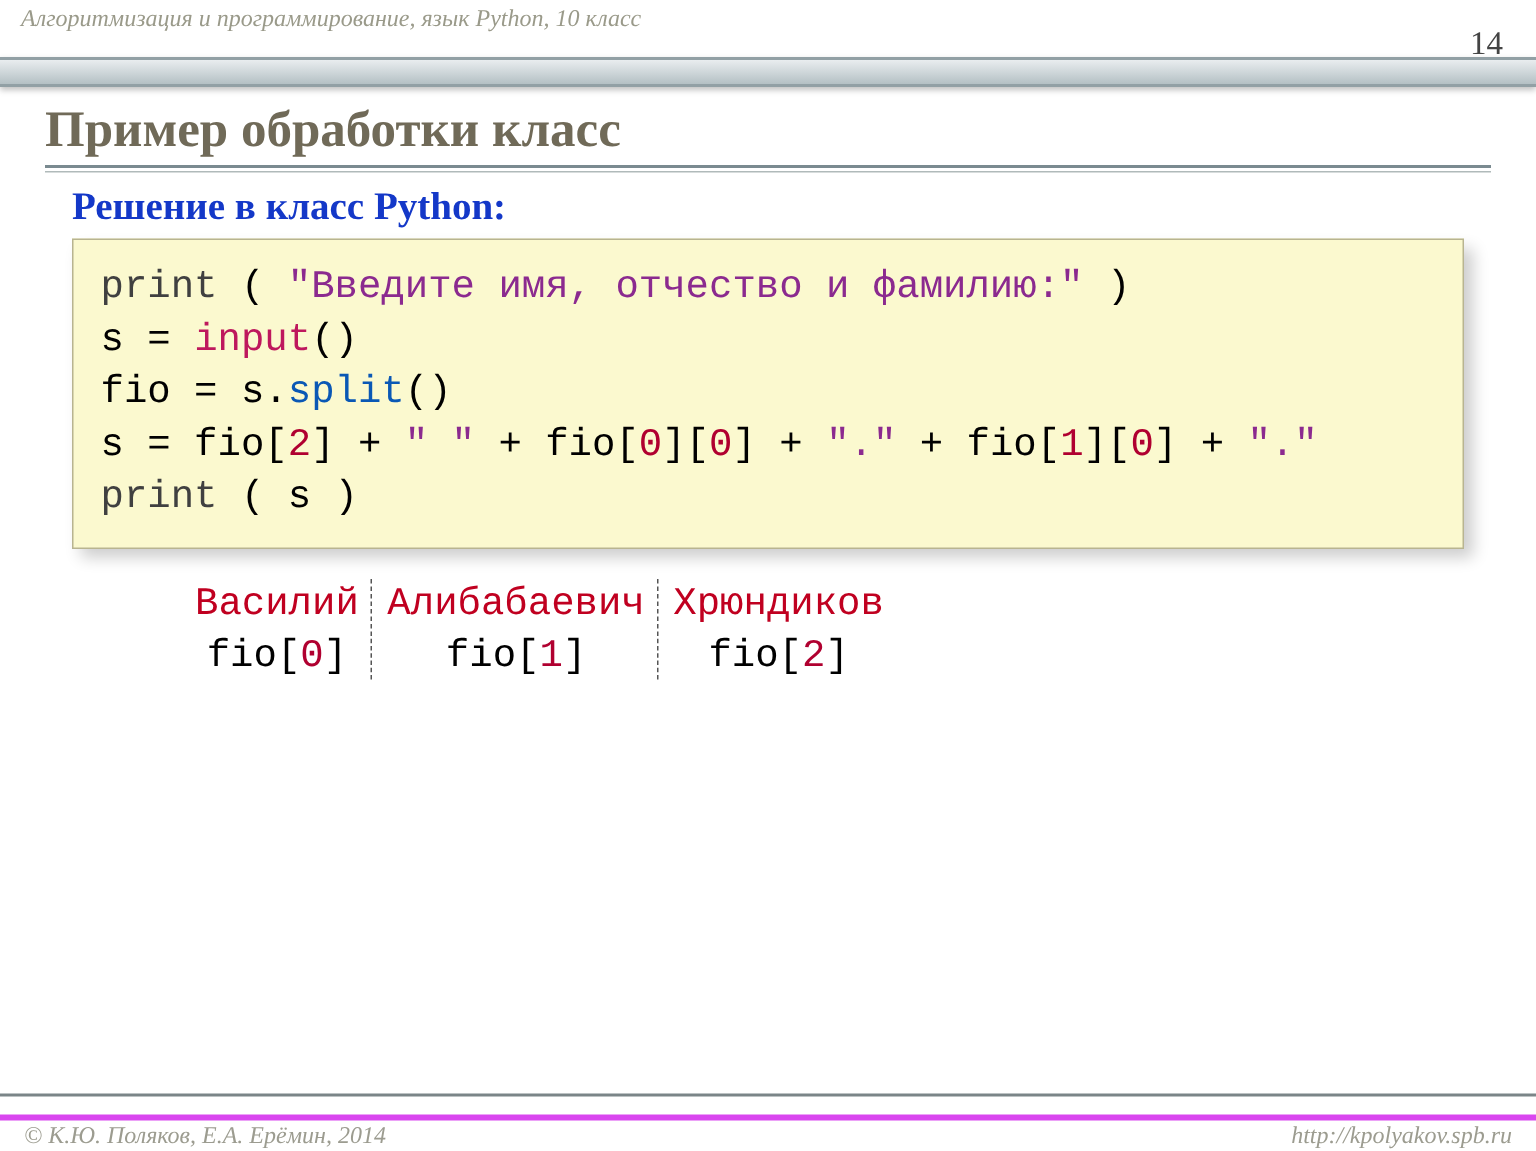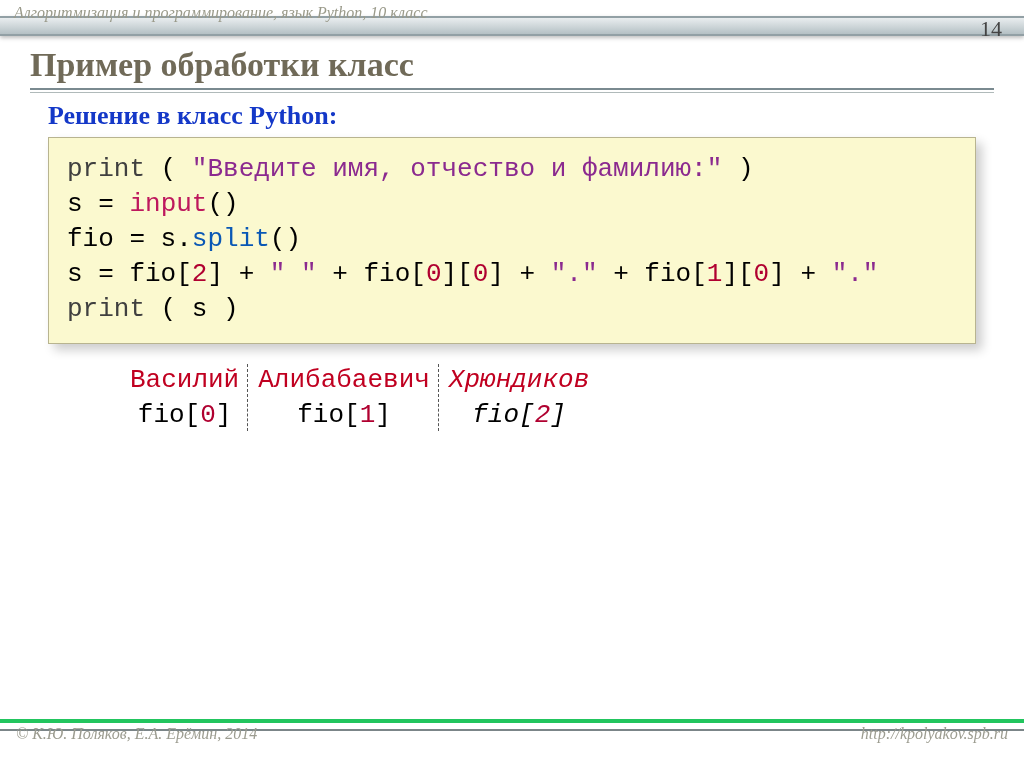--- a/index.html
+++ b/index.html
@@ -13,21 +13,21 @@
     overflow: hidden;
   }
   .slide {
     width: 1024px;
     height: 767px;
     position: relative;
     background: #fff;
   }
   .topbar {
     width: 100%;
-    height: 16px;
+    height: 38px;
     padding: 4px 14px;
     color: #9a9a8a;
     font-style: italic;
     font-size: 16px;
   }
   .sepbar {
     width: 100%;
     height: 20px;
     background: linear-gradient(to bottom,#e9edef 0%,#cfd7da 50%,#b4c0c4 100%);
     border-top: 2px solid #92a0a5;
@@ -87,27 +87,27 @@
     font-size: 26px;
     line-height: 1.25;
     color: #000;
   }
   .example td {
     padding: 0 8px;
     text-align: center;
     border-right: 1px dashed #555;
     margin-left: 32px;
   }
-  .example td:last-child { border-right: none; font-style: italic; }
+  .example td:last-child { border-right: none; }
   .name { color: #c00020; }
   .footer {
     position: absolute;
     left: 0; right: 0; bottom: 0;
-    height: 48px;
-    border-top: 4px solid #22c55e;
+    height: 24px;
+    border-top: 4px solid #d946ef;
   }
   .footer-inner {
     display: flex;
     justify-content: space-between;
     padding: 2px 16px 0 16px;
     color: #9c9c90;
     font-style: italic;
     font-size: 16px;
   }
   .footer-top-line {

